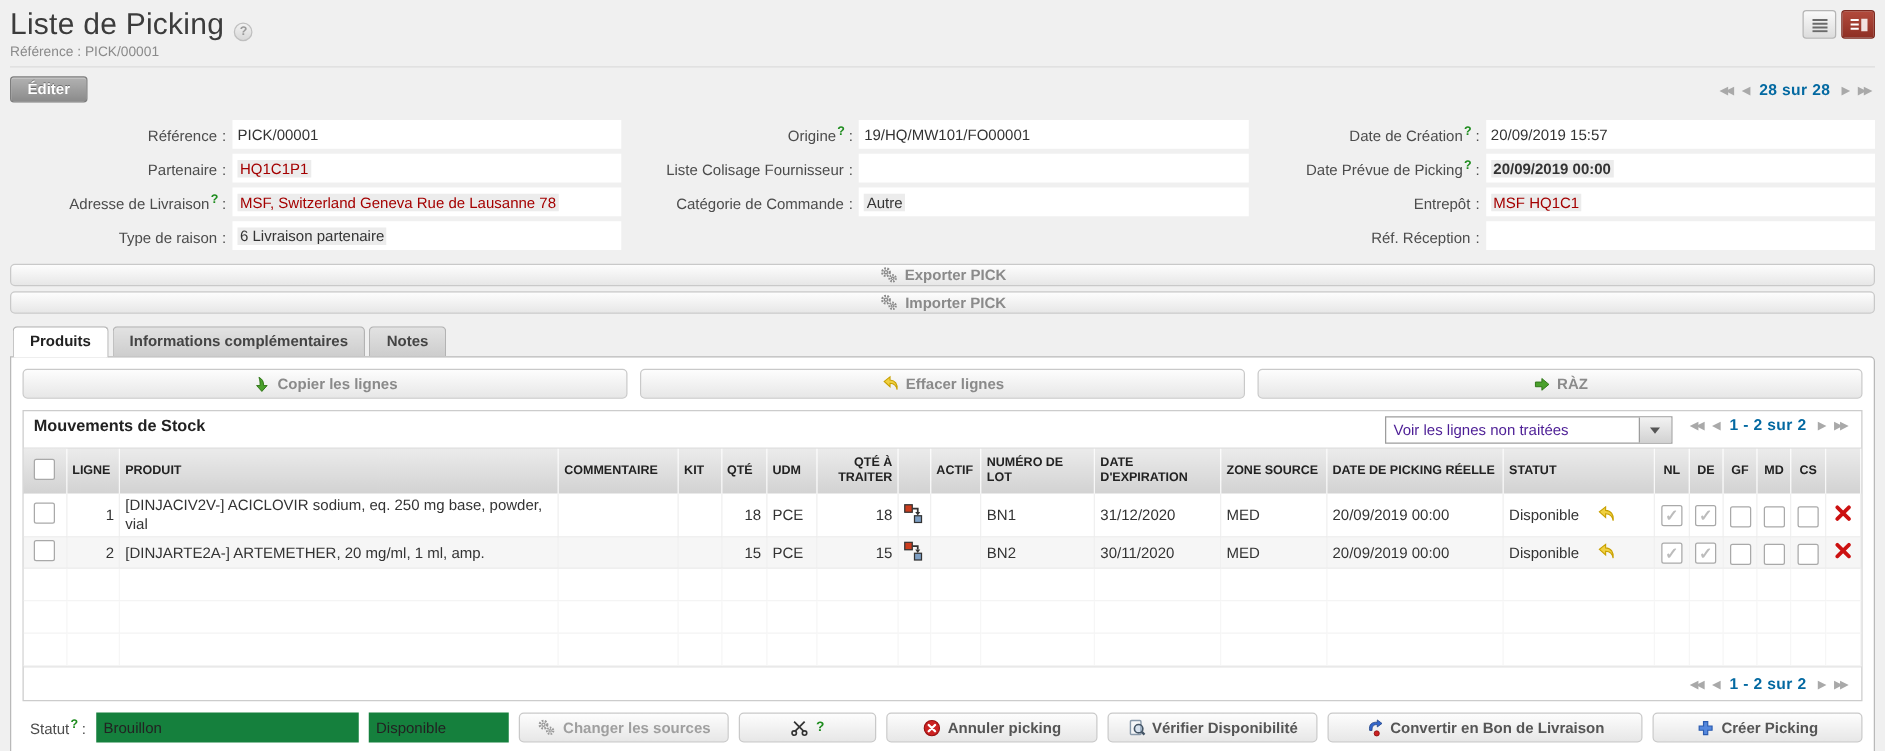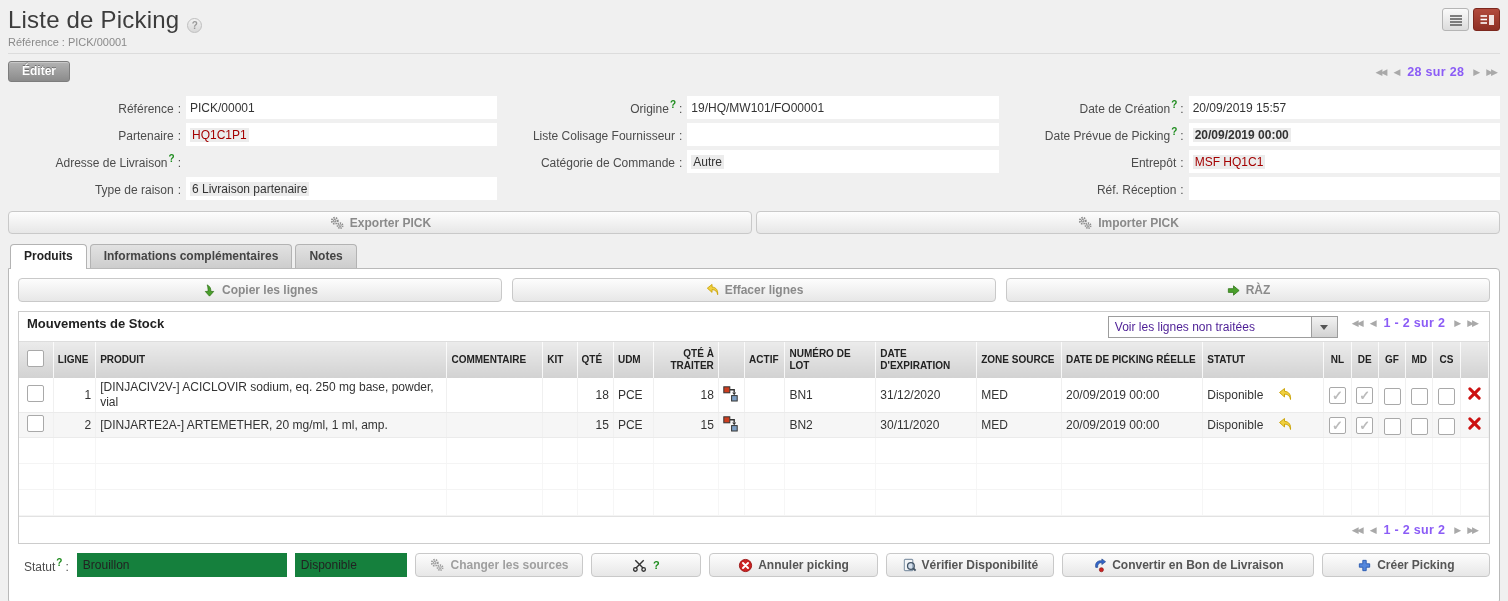--- a/index.html
+++ b/index.html
@@ -19,36 +19,36 @@
   .vt.active { background:linear-gradient(#b24a3c,#8e2f24); border-color:#7c281e; }
   .subtitle { color:#8a8a8a; font-size:11px; margin-top:2px; padding-bottom:5px; border-bottom:1px solid #dcdcdc; }
 
   
   .toolbar { display:flex; align-items:center; margin:7px 0 4px 0; }
   .edit-btn { background:linear-gradient(#b2b2b2,#8b8b8b); border:1px solid #7d7d7d; border-radius:3px;
     color:#fff; font-weight:bold; font-size:12px; padding:2px 13px 3px; text-shadow:0 -1px 0 rgba(0,0,0,.35);
     box-shadow:inset 0 1px 0 rgba(255,255,255,.3); cursor:pointer; font-family:inherit; }
   .pager { margin-left:auto; display:flex; align-items:center; color:#a9a9a9; }
   .pg { font-size:9px; letter-spacing:-2px; color:#a9a9a9; padding:0 4px; cursor:pointer; }
-  .pgtext { color:#8b5cf6; font-weight:bold; font-size:12.5px; margin:0 5px; letter-spacing:.3px; }
+  .pgtext { color:#0369a1; font-weight:bold; font-size:12.5px; margin:0 5px; letter-spacing:.3px; }
 
   
   .form-grid { display:grid; grid-template-columns:1fr 1fr 1fr; column-gap:12px; margin-top:12px; }
   .frow { display:flex; align-items:center; height:27px; }
   .flabel { width:178px; text-align:right; color:#4c4c4c; padding-right:5px; white-space:nowrap; flex:none; }
   .fhelp { color:#1e8c1e; font-weight:bold; font-size:10px; vertical-align:super; margin:0 1px; }
   .fcolon { margin-left:2px; }
   .fvalue { flex:1; background:#fff; height:23px; display:flex; align-items:center; padding:0 4px;
     overflow:hidden; white-space:nowrap; }
   .fvalue .hl { background:#ececec; padding:0 2px; }
   .lnk { color:#a40000; cursor:pointer; }
   .bold { font-weight:bold; }
 
   
-  .transfer-row { display:flex; gap:4px; margin-top:9px; }
+  .transfer-row { display:flex; gap:4px; margin-top:9px;flex-direction:column; }
   .wbtn { flex:1; height:23px; background:linear-gradient(#fdfdfd,#e7e7e7); border:1px solid #c9c9c9;
     border-radius:4px; display:flex; align-items:center; justify-content:center; gap:5px; color:#8a8a8a;
     font-weight:bold; font-size:12px; cursor:pointer; font-family:inherit; }
 
   
   .tabs { margin-top:10px; display:flex; gap:3px; padding-left:2px; }
   .tab { padding:4px 13px 5px; font-weight:bold; color:#444; background:linear-gradient(#e2e2e2,#cdcdcd);
     border:1px solid #b3b3b3; border-bottom:none; border-radius:4px 4px 0 0; cursor:pointer; font-size:12px; }
   .tab.active { background:#fff; color:#222; position:relative; z-index:2; padding-bottom:6px; margin-bottom:-1px; }
   .panel { background:#fff; border:1px solid #b9b9b9; border-radius:0 4px 4px 4px; padding:9px; height:336px;
@@ -151,20 +151,23 @@
           </span>
         </div>
       <div class="frow">
           <span class="flabel"><span>Partenaire</span><sup class="fhelp"></sup><span class="fcolon">:</span></span>
           <span class="fvalue">
             <span class="hl lnk">HQ1C1P1</span>
           </span>
         </div>
       <div class="frow">
           <span class="flabel"><span>Adresse de Livraison</span><sup class="fhelp">?</sup><span class="fcolon">:</span></span>
+          <span class="fvalue">
+            <span class="hl lnk">MSF, Switzerland Geneva Rue de Lausanne 78</span>
+          </span>
         </div>
       <div class="frow">
           <span class="flabel"><span>Type de raison</span><sup class="fhelp"></sup><span class="fcolon">:</span></span>
           <span class="fvalue">
             <span class="hl">6 Livraison partenaire</span>
           </span>
         </div>
     </div>
     <div class="fcol">
       <div class="frow">

